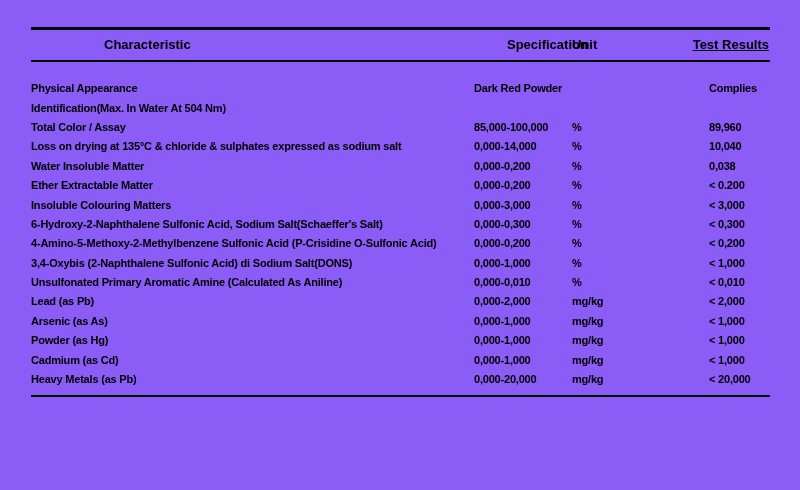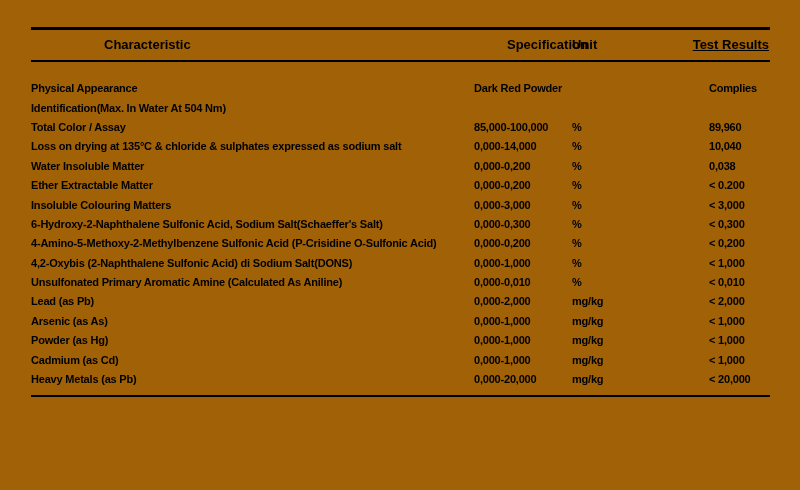--- a/index.html
+++ b/index.html
@@ -3,21 +3,21 @@
 <meta charset="utf-8">
 <style>
   * { margin: 0; padding: 0; box-sizing: border-box; }
   html, body {
     width: 800px; height: 490px;
     background: #ffffff;
     font-family: "Liberation Sans", sans-serif;
     color: #000000;
     overflow: hidden;
   }
-  .page { position: relative; width: 800px; height: 490px; background: #a16207; }
+  .page { position: relative; width: 800px; height: 490px; background: #8b5cf6; }
   .coa-table { position: absolute; left: 31px; top: 27px; width: 739px; }
 
   .rule { background: #000000; width: 100%; }
   .rule-top { height: 2.5px; }
   .rule-mid { height: 2px; }
   .rule-bottom { height: 2px; }
 
   .header-row {
     display: flex; align-items: center;
     height: 30px;
@@ -126,21 +126,21 @@
   </div>
 
   <div class="trow">
     <div class="c1">4-Amino-5-Methoxy-2-Methylbenzene Sulfonic Acid (P-Crisidine O-Sulfonic Acid)</div>
     <div class="c2">0,000-0,200</div>
     <div class="c3">%</div>
     <div class="c4">&lt; 0,200</div>
   </div>
 
   <div class="trow">
-    <div class="c1">4,2-Oxybis (2-Naphthalene Sulfonic Acid) di Sodium Salt(DONS)</div>
+    <div class="c1">3,4-Oxybis (2-Naphthalene Sulfonic Acid) di Sodium Salt(DONS)</div>
     <div class="c2">0,000-1,000</div>
     <div class="c3">%</div>
     <div class="c4">&lt; 1,000</div>
   </div>
 
   <div class="trow">
     <div class="c1">Unsulfonated Primary Aromatic Amine (Calculated As Aniline)</div>
     <div class="c2">0,000-0,010</div>
     <div class="c3">%</div>
     <div class="c4">&lt; 0,010</div>

